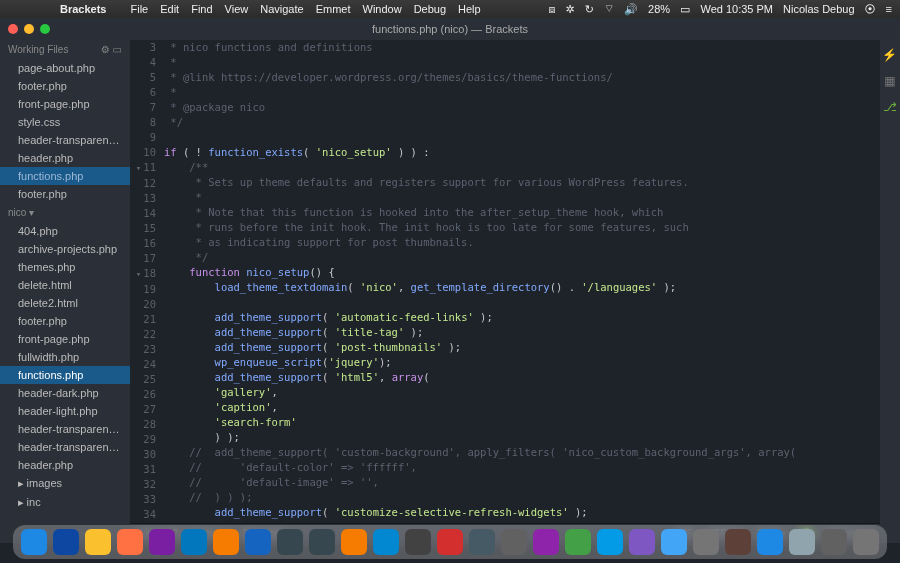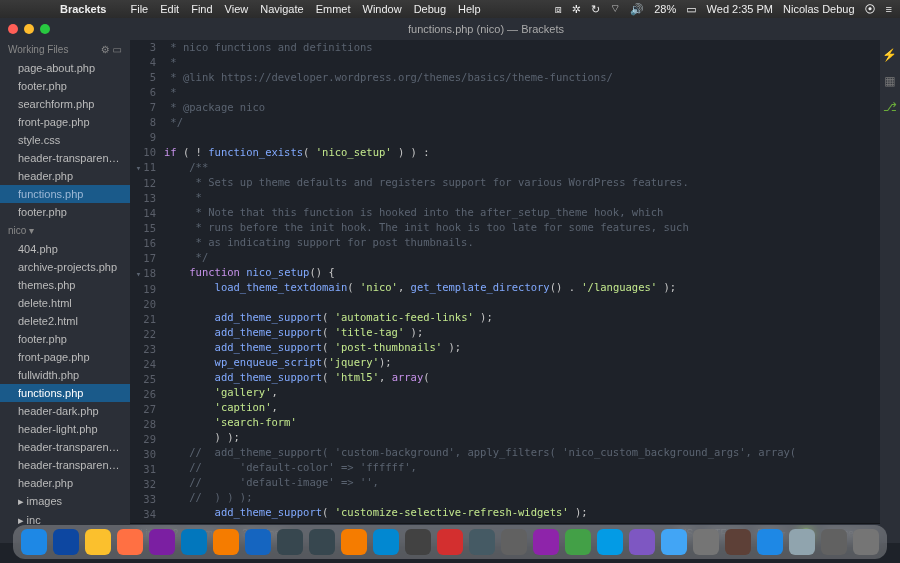--- a/index.html
+++ b/index.html
@@ -6,21 +6,21 @@
 body { font-family: -apple-system, "Helvetica Neue", Arial, sans-serif; background: #1e2229; width: 900px; height: 563px; overflow: hidden; color: #c8c8c8; font-size: 11px; }
 .menubar { height: 18px; background: linear-gradient(#3a3a3a,#2b2b2b); display: flex; align-items: center; padding: 0 8px; color: #eee; font-size: 11px; }
 .menubar .apple { margin-right: 8px; }
 .menubar .mleft { display: flex; gap: 12px; align-items: center; }
 .menubar .appname { font-weight: 600; padding-left: 32px; }
 .menubar .mright { margin-left: auto; display: flex; gap: 10px; align-items: center; }
 .traffic { display: flex; gap: 6px; padding: 4px 8px; align-items: center; }
 .dot { width: 10px; height: 10px; border-radius: 50%; }
 .dot.r{background:#ff5f57}.dot.y{background:#febc2e}.dot.g{background:#28c840}
 .titlebar { height: 22px; background: #2a2e36; display: flex; align-items: center; position: relative; }
-.titlebar .title { position: absolute; left: 50%; transform: translateX(-50%); color: #aaa; font-size: 11px; margin-left: 36px; }
+.titlebar .title { position: absolute; left: 50%; transform: translateX(-50%); color: #aaa; font-size: 11px; }
 .app { display: flex; height: 503px; }
 .sidebar { width: 130px; background: #2b2f37; overflow-y: auto; font-size: 11px; color: #bbb; }
 .sb-header { padding: 4px 8px; color: #888; font-size: 10px; display: flex; justify-content: space-between; align-items: center; }
 .sb-item { padding: 3px 8px 3px 18px; cursor: pointer; white-space: nowrap; overflow: hidden; text-overflow: ellipsis; }
 .sb-item.active { background: #1a5a8a; color: #fff; }
 .sb-item.dirty { color: #9cb8d6; }
 .editor-wrap { flex: 1; display: flex; flex-direction: column; background: #1e2229; position: relative; }
 .editor { flex: 1; display: flex; overflow: hidden; font-family: "Menlo","Consolas",monospace; font-size: 10.5px; line-height: 15px; }
 .gutter { width: 34px; text-align: right; color: #5a5f6a; padding-right: 8px; user-select: none; }
 .code { flex: 1; white-space: pre; color: #c8c8c8; }
@@ -45,21 +45,21 @@
     <span id="menu-items"><span style="margin-left: 12px;">File</span><span style="margin-left: 12px;">Edit</span><span style="margin-left: 12px;">Find</span><span style="margin-left: 12px;">View</span><span style="margin-left: 12px;">Navigate</span><span style="margin-left: 12px;">Emmet</span><span style="margin-left: 12px;">Window</span><span style="margin-left: 12px;">Debug</span><span style="margin-left: 12px;">Help</span></span>
   </div>
   <div class="mright">
     <span>⧈</span>
     <span>✲</span>
     <span>↻</span>
     <span>⌔</span>
     <span>🔊</span>
     <span>28%</span>
     <span>▭</span>
-    <span>Wed 2:35 PM</span>
+    <span>Wed 10:35 PM</span>
     <span>Nicolas Debug</span>
     <span>⦿</span>
     <span>≡</span>
   </div>
 </div>
 
 <div class="titlebar">
   <div class="traffic">
     <div class="dot r"></div>
     <div class="dot y"></div>
@@ -70,21 +70,20 @@
 
 <div class="app">
   <div class="sidebar">
     <div class="sb-header">
       <span>Working Files</span>
       <span>⚙ ▭</span>
     </div>
     <div id="working-files">
         <div class="sb-item">page-about.php</div>
         <div class="sb-item">footer.php</div>
-        <div class="sb-item">searchform.php</div>
         <div class="sb-item">front-page.php</div>
         <div class="sb-item">style.css</div>
         <div class="sb-item">header-transparent.php</div>
         <div class="sb-item">header.php</div>
         <div class="sb-item active dirty">functions.php</div>
         <div class="sb-item">footer.php</div>
       </div>
     <div class="sb-header">
       <span>nico ▾</span>
     </div>

